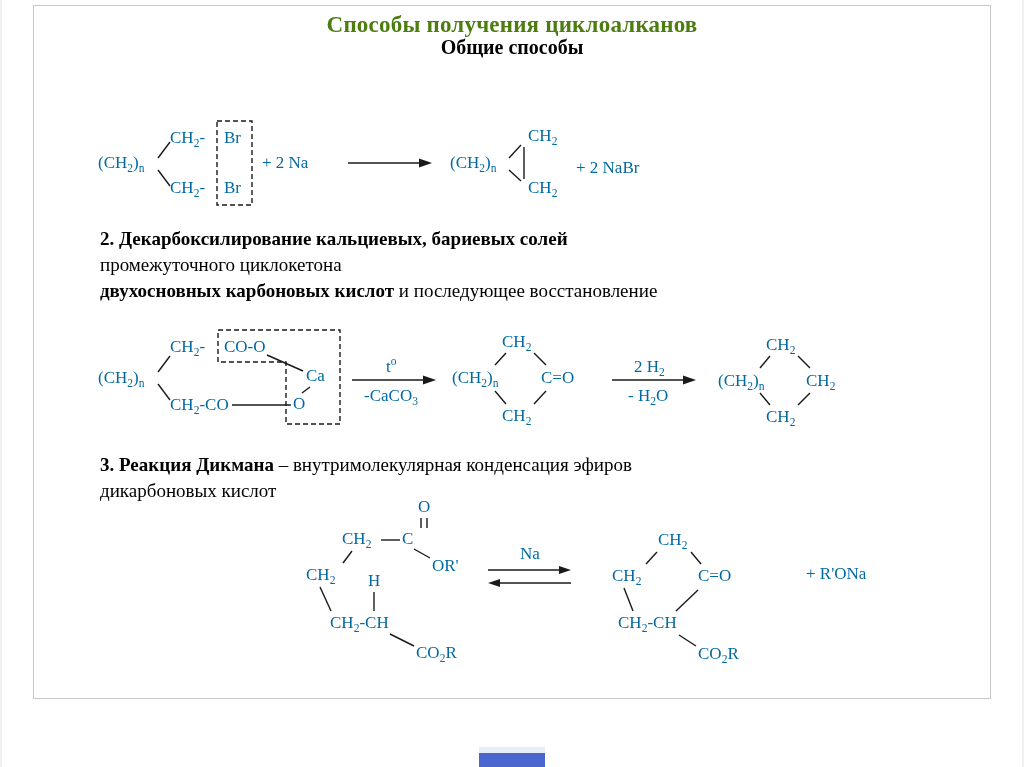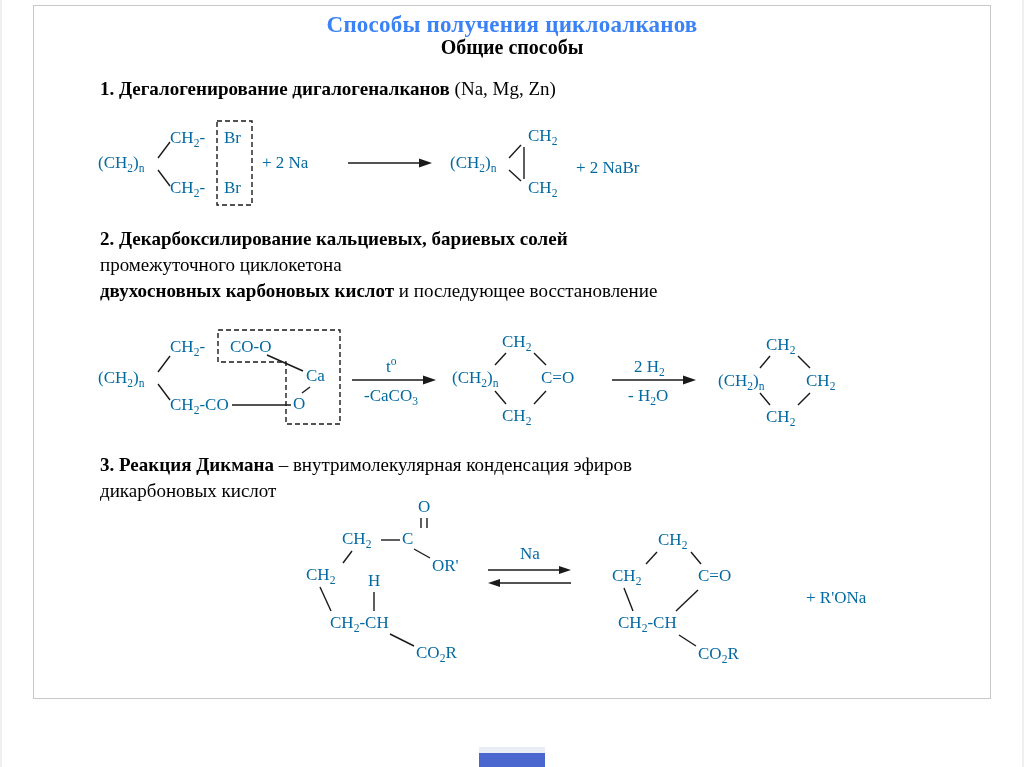--- a/index.html
+++ b/index.html
@@ -24,26 +24,23 @@
   .footer-logo .bot { height:14px; background:#4a67cf; }
 </style>
 </head>
 <body>
 
 <div class="stage">
   <div class="edge" style="left:0;"></div>
   <div class="edge" style="right:0;"></div>
   <div class="frame" style="border-color: rgb(201, 201, 201);"></div>
 
-  <div class="title" style="color: #3b82f6;">Способы получения циклоалканов</div>
+  <div class="title" style="color: #4d7c0f;">Способы получения циклоалканов</div>
   <div class="subtitle">Общие способы</div>
 
-  <div class="h" style="left:100px; top:76px;">
-    <b>1. Дегалогенирование дигалогеналканов</b><span> (Na, Mg, Zn)</span>
-  </div>
 
   <div class="h" style="left:100px; top:226px;">
     <div><b>2. Декарбоксилирование кальциевых, бариевых солей</b></div>
     <div><span>промежуточного циклокетона</span></div>
     <div><b>двухосновных карбоновых кислот</b><span> и последующее восстановление</span></div>
   </div>
 
   <div class="h" style="left:100px; top:452px;">
     <div><b>3. Реакция Дикмана</b><span> – внутримолекулярная конденсация эфиров</span></div>
     <div><span>дикарбоновых кислот</span></div>
@@ -124,21 +121,21 @@
   <div class="chem" style="left:170px; top:178px;">CH<sub>2</sub>-</div>
   <div class="chem" style="left:224px; top:178px;">Br</div>
   <div class="chem" style="left:262px; top:153px;">+ 2 Na</div>
   <div class="chem" style="left:450px; top:153px;">(CH<sub>2</sub>)<sub>n</sub></div>
   <div class="chem" style="left:528px; top:126px;">CH<sub>2</sub></div>
   <div class="chem" style="left:528px; top:178px;">CH<sub>2</sub></div>
   <div class="chem" style="left:576px; top:158px;">+ 2 NaBr</div>
 
   <div class="chem" style="left:98px;  top:368px;">(CH<sub>2</sub>)<sub>n</sub></div>
   <div class="chem" style="left:170px; top:337px;">CH<sub>2</sub>-</div>
-  <div class="chem" style="left:224px; top:337px;margin-left:6px;">CO-O</div>
+  <div class="chem" style="left:224px; top:337px;">CO-O</div>
   <div class="chem" style="left:306px; top:366px;">Ca</div>
   <div class="chem" style="left:170px; top:395px;">CH<sub>2</sub>-CO</div>
   <div class="chem" style="left:293px; top:394px;">O</div>
   <div class="chem" style="left:386px; top:351px;">t<sup>o</sup></div>
   <div class="chem" style="left:364px; top:386px;">-CaCO<sub>3</sub></div>
   <div class="chem" style="left:502px; top:332px;">CH<sub>2</sub></div>
   <div class="chem" style="left:452px; top:368px;">(CH<sub>2</sub>)<sub>n</sub></div>
   <div class="chem" style="left:541px; top:368px;">C=O</div>
   <div class="chem" style="left:502px; top:406px;">CH<sub>2</sub></div>
   <div class="chem" style="left:634px; top:357px;">2 H<sub>2</sub></div>
@@ -155,19 +152,19 @@
   <div class="chem" style="left:306px; top:565px;">CH<sub>2</sub></div>
   <div class="chem" style="left:368px; top:571px;">H</div>
   <div class="chem" style="left:330px; top:613px;">CH<sub>2</sub>-CH</div>
   <div class="chem" style="left:416px; top:643px;">CO<sub>2</sub>R</div>
   <div class="chem" style="left:520px; top:544px;">Na</div>
   <div class="chem" style="left:658px; top:530px;">CH<sub>2</sub></div>
   <div class="chem" style="left:612px; top:566px;">CH<sub>2</sub></div>
   <div class="chem" style="left:698px; top:566px;">C=O</div>
   <div class="chem" style="left:618px; top:613px;">CH<sub>2</sub>-CH</div>
   <div class="chem" style="left:698px; top:644px;">CO<sub>2</sub>R</div>
-  <div class="chem" style="left:806px; top:564px;margin-top:24px;">+ R'ONa</div>
+  <div class="chem" style="left:806px; top:564px;">+ R'ONa</div>
 
   <div class="footer-logo">
     <div class="top"></div>
     <div class="bot" style="background: rgb(74, 103, 207);"></div>
   </div>
 </div>
 
 </body></html>

